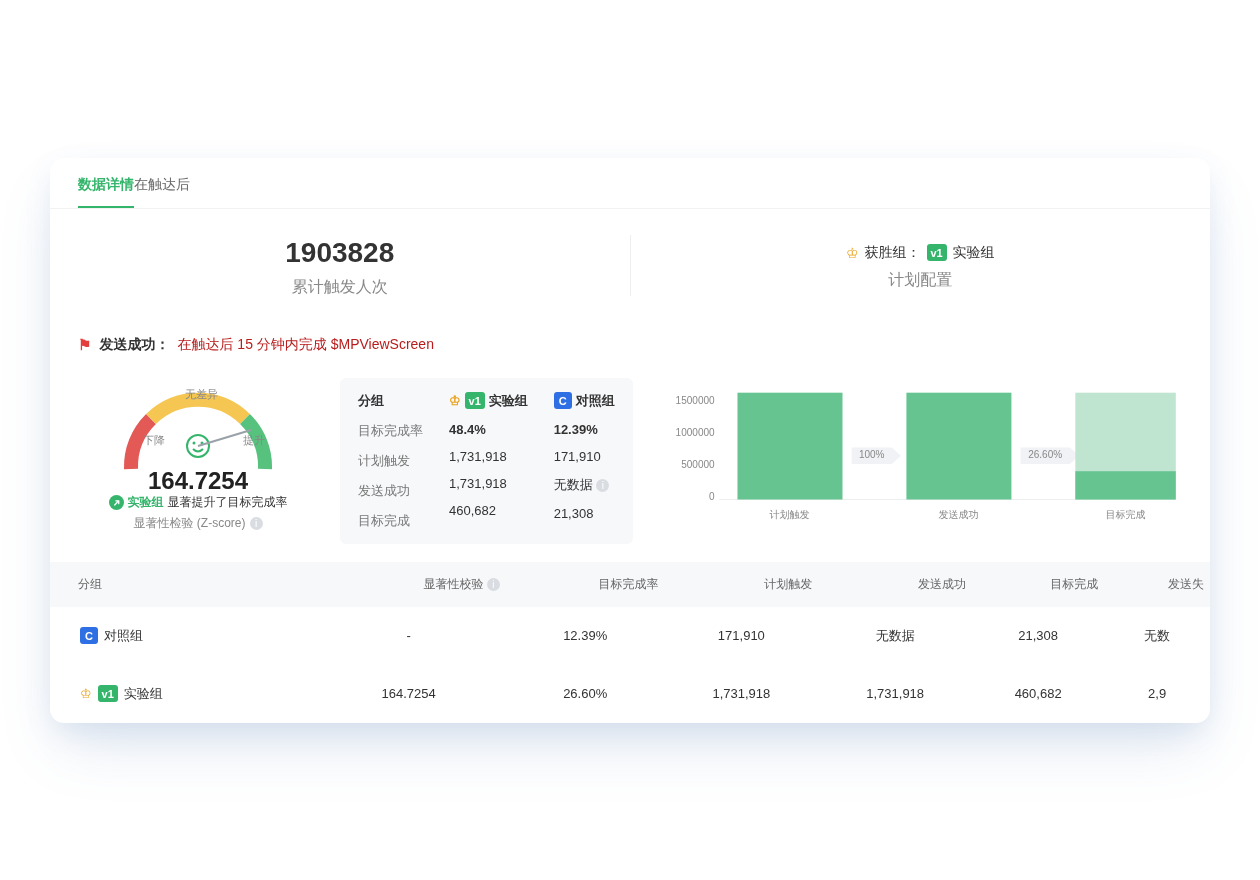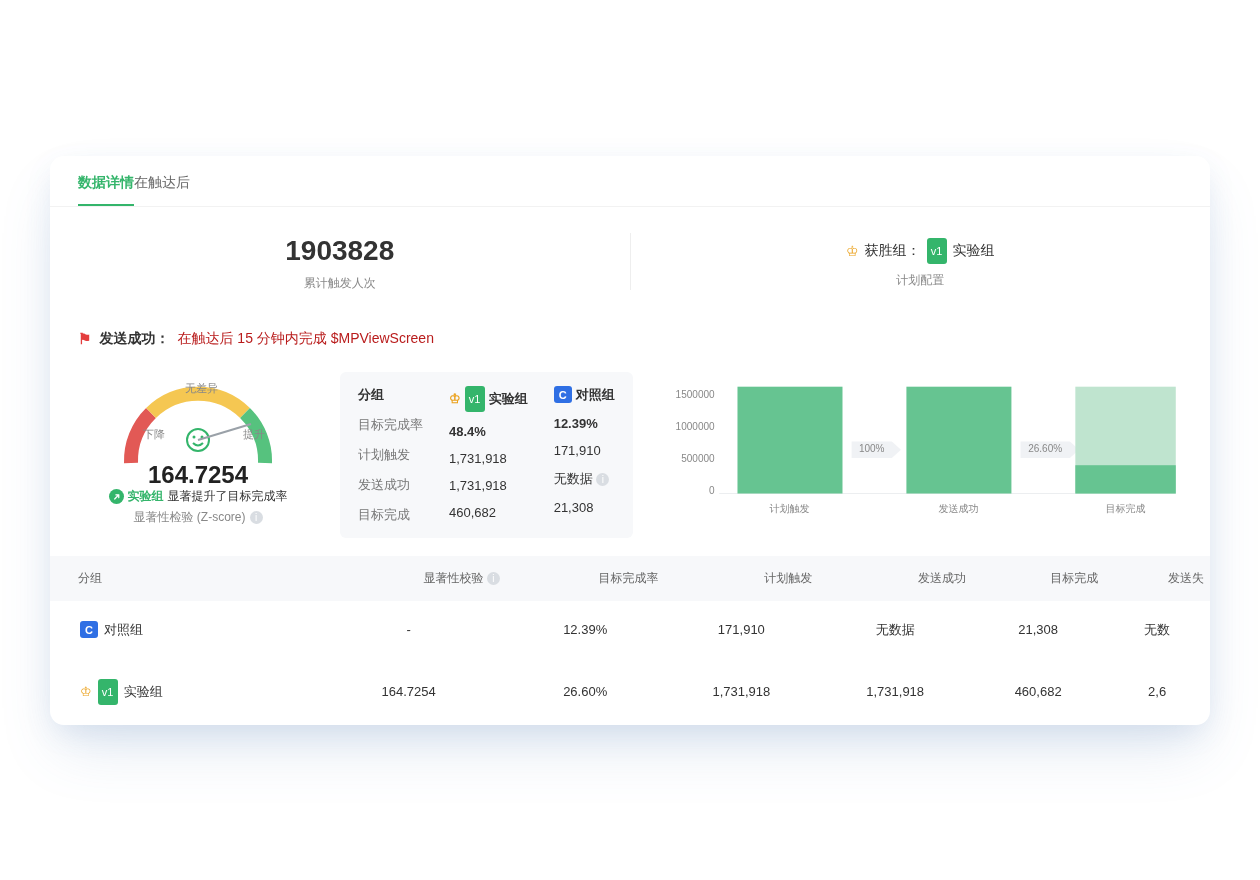--- a/index.html
+++ b/index.html
@@ -44,31 +44,31 @@
     .summary {
       flex:1;
       display:flex;
       flex-direction:column;
       align-items:center;
       justify-content:center;
       padding:28px 0 24px 0;
       text-align:center;
     }
     .summary .big { font-size:28px; font-weight:600; }
-    .summary .small { font-size:12px; color:#888; margin-top:8px; }
+    .summary .small { font-size:16px; color:#888; margin-top:8px; }
     .vdiv { width:1px; background:#eee; margin:26px 0;}
     .winner-line {
       display:flex; align-items:center; gap:6px;
       font-size:14px; color:#333; font-weight:500;
     }
     .crown { color:#eba21e; }
     .v1badge {
       display:inline-flex; align-items:center; justify-content:center;
-      background:#34b56b; color:#fff; font-size:11px; font-weight:400;
-      width:20px; height:26px; border-radius:3px;
+      background:#34b56b; color:#fff; font-size:11px; font-weight:700;
+      width:20px; height:17px; border-radius:3px;
     }
     .cbadge {
       display:inline-flex; align-items:center; justify-content:center;
       background:#2f6fe4; color:#fff; font-size:11px; font-weight:700;
       width:18px; height:17px; border-radius:3px;
     }
 
     .goal-bar {
       display:flex; align-items:center; gap:8px;
       padding:14px 28px 4px 28px;
@@ -300,18 +300,18 @@
             <span class="crown">♔</span>
             <span class="v1badge">v1</span>
             <span>实验组</span>
           </div>
         </td>
         <td>164.7254</td>
         <td>26.60%</td>
         <td>1,731,918</td>
         <td>1,731,918</td>
         <td>460,682</td>
-        <td>2,6</td>
+        <td>2,9</td>
       </tr>
     </tbody>
   </table>
 
 </div>
 
 </body></html>

